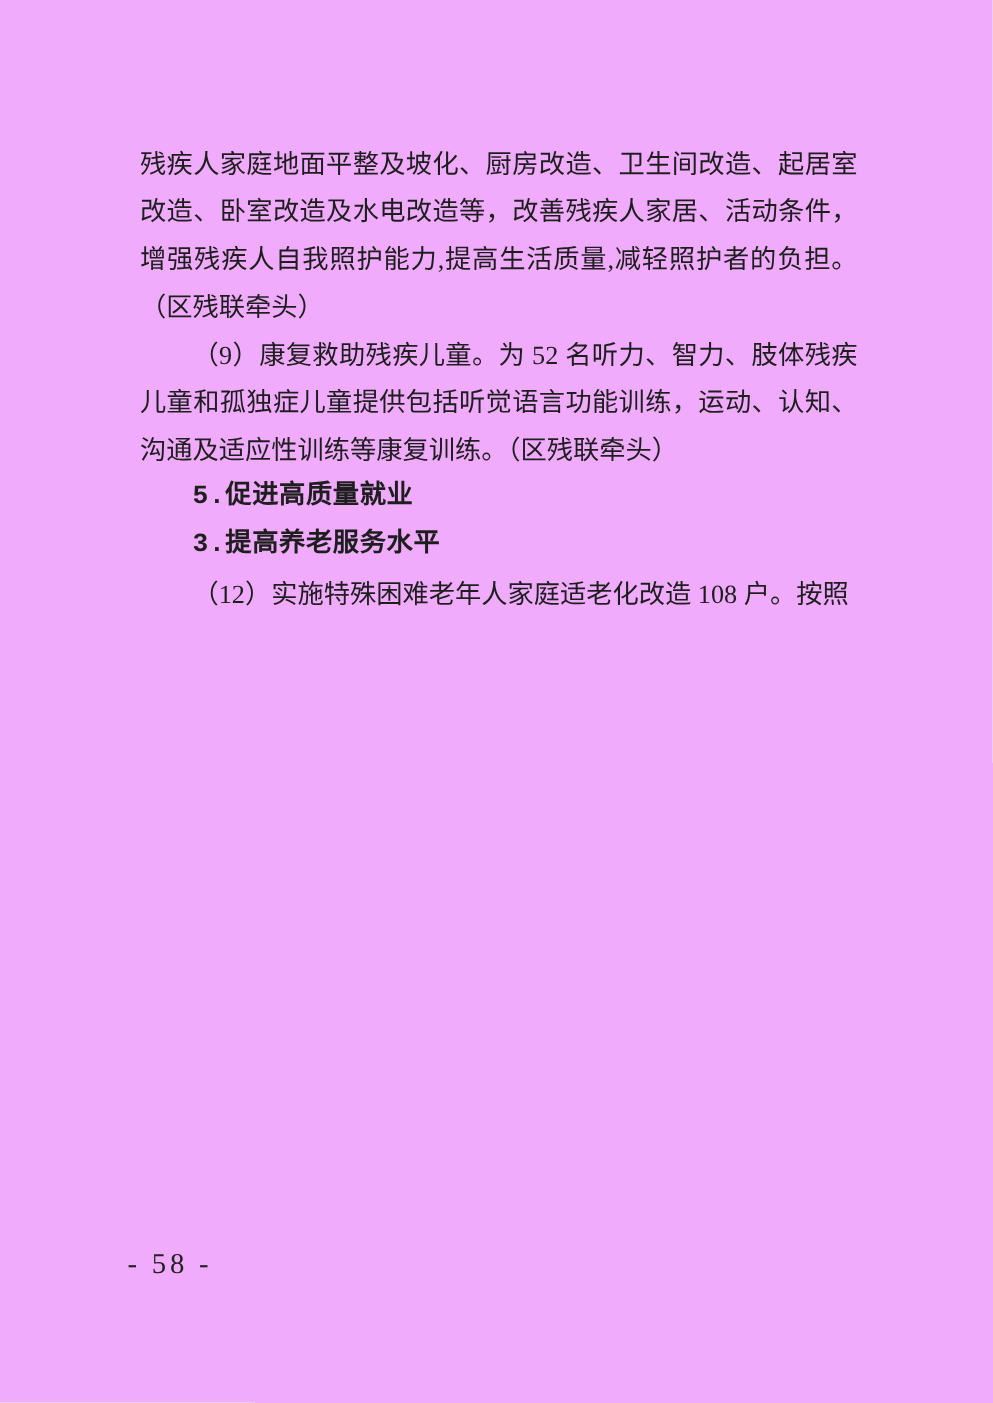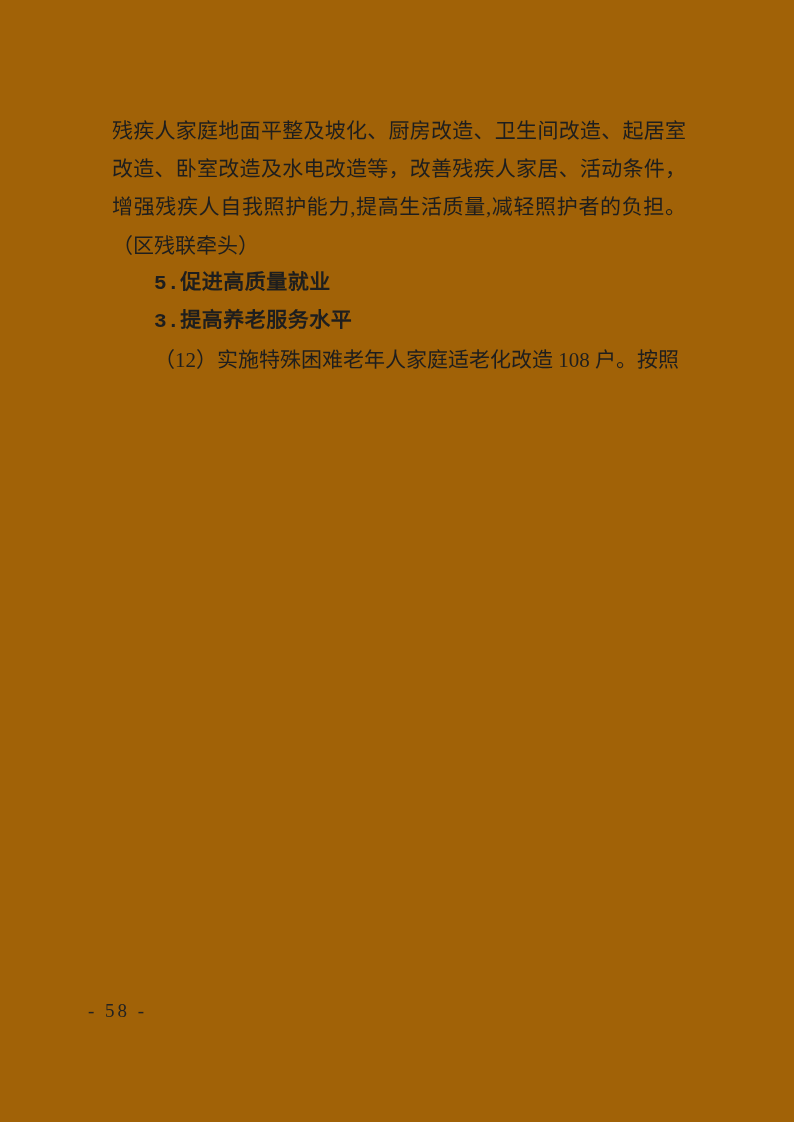--- a/index.html
+++ b/index.html
@@ -6,21 +6,21 @@
   html, body {
     margin: 0;
     padding: 0;
     background: #e8e8e8;
   }
   .page {
     position: relative;
     width: 794px;
     height: 1122px;
     margin: 0 auto;
-    background: #a16207;
+    background: #f0abfc;
     overflow: hidden;
     font-family: "Liberation Serif", "DejaVu Serif", serif;
   }
   .content {
     position: absolute;
     left: 112px;
     top: 112px;
     width: 574px;
     font-size: 21px;
     line-height: 38.2px;
@@ -39,33 +39,34 @@
     text-indent: 0;
   }
   p.heading {
     font-family: Liberation Mono, monospace;
     font-weight: bold;
     text-align: left;
     letter-spacing: 0.5px;
   }
   .page-number {
     position: absolute;
-    left: 88px;
+    left: 102px;
     top: 998px;
-    font-size: 19px;
+    font-size: 23px;
     line-height: 26px;
     color: #222222;
     letter-spacing: 3px;
     font-family: "Liberation Serif", "DejaVu Serif", serif;
   }
 </style>
 </head>
 <body>
 
 <div class="page">
   <main class="content" id="doc-body">
       <p class="paragraph_continued">残疾人家庭地面平整及坡化、厨房改造、卫生间改造、起居室改造、卧室改造及水电改造等，改善残疾人家居、活动条件，增强残疾人自我照护能力,提高生活质量,减轻照护者的负担。（区残联牵头）</p>
+      <p class="paragraph">（9）康复救助残疾儿童。为 52 名听力、智力、肢体残疾儿童和孤独症儿童提供包括听觉语言功能训练，运动、认知、沟通及适应性训练等康复训练。（区残联牵头）</p>
       <p class="heading">5.促进高质量就业</p>
       <p class="heading">3.提高养老服务水平</p>
       <p class="paragraph">（12）实施特殊困难老年人家庭适老化改造 108 户。按照</p>
     </main>
   <footer class="page-number">- 58 -</footer>
 </div>
 
 </body></html>

